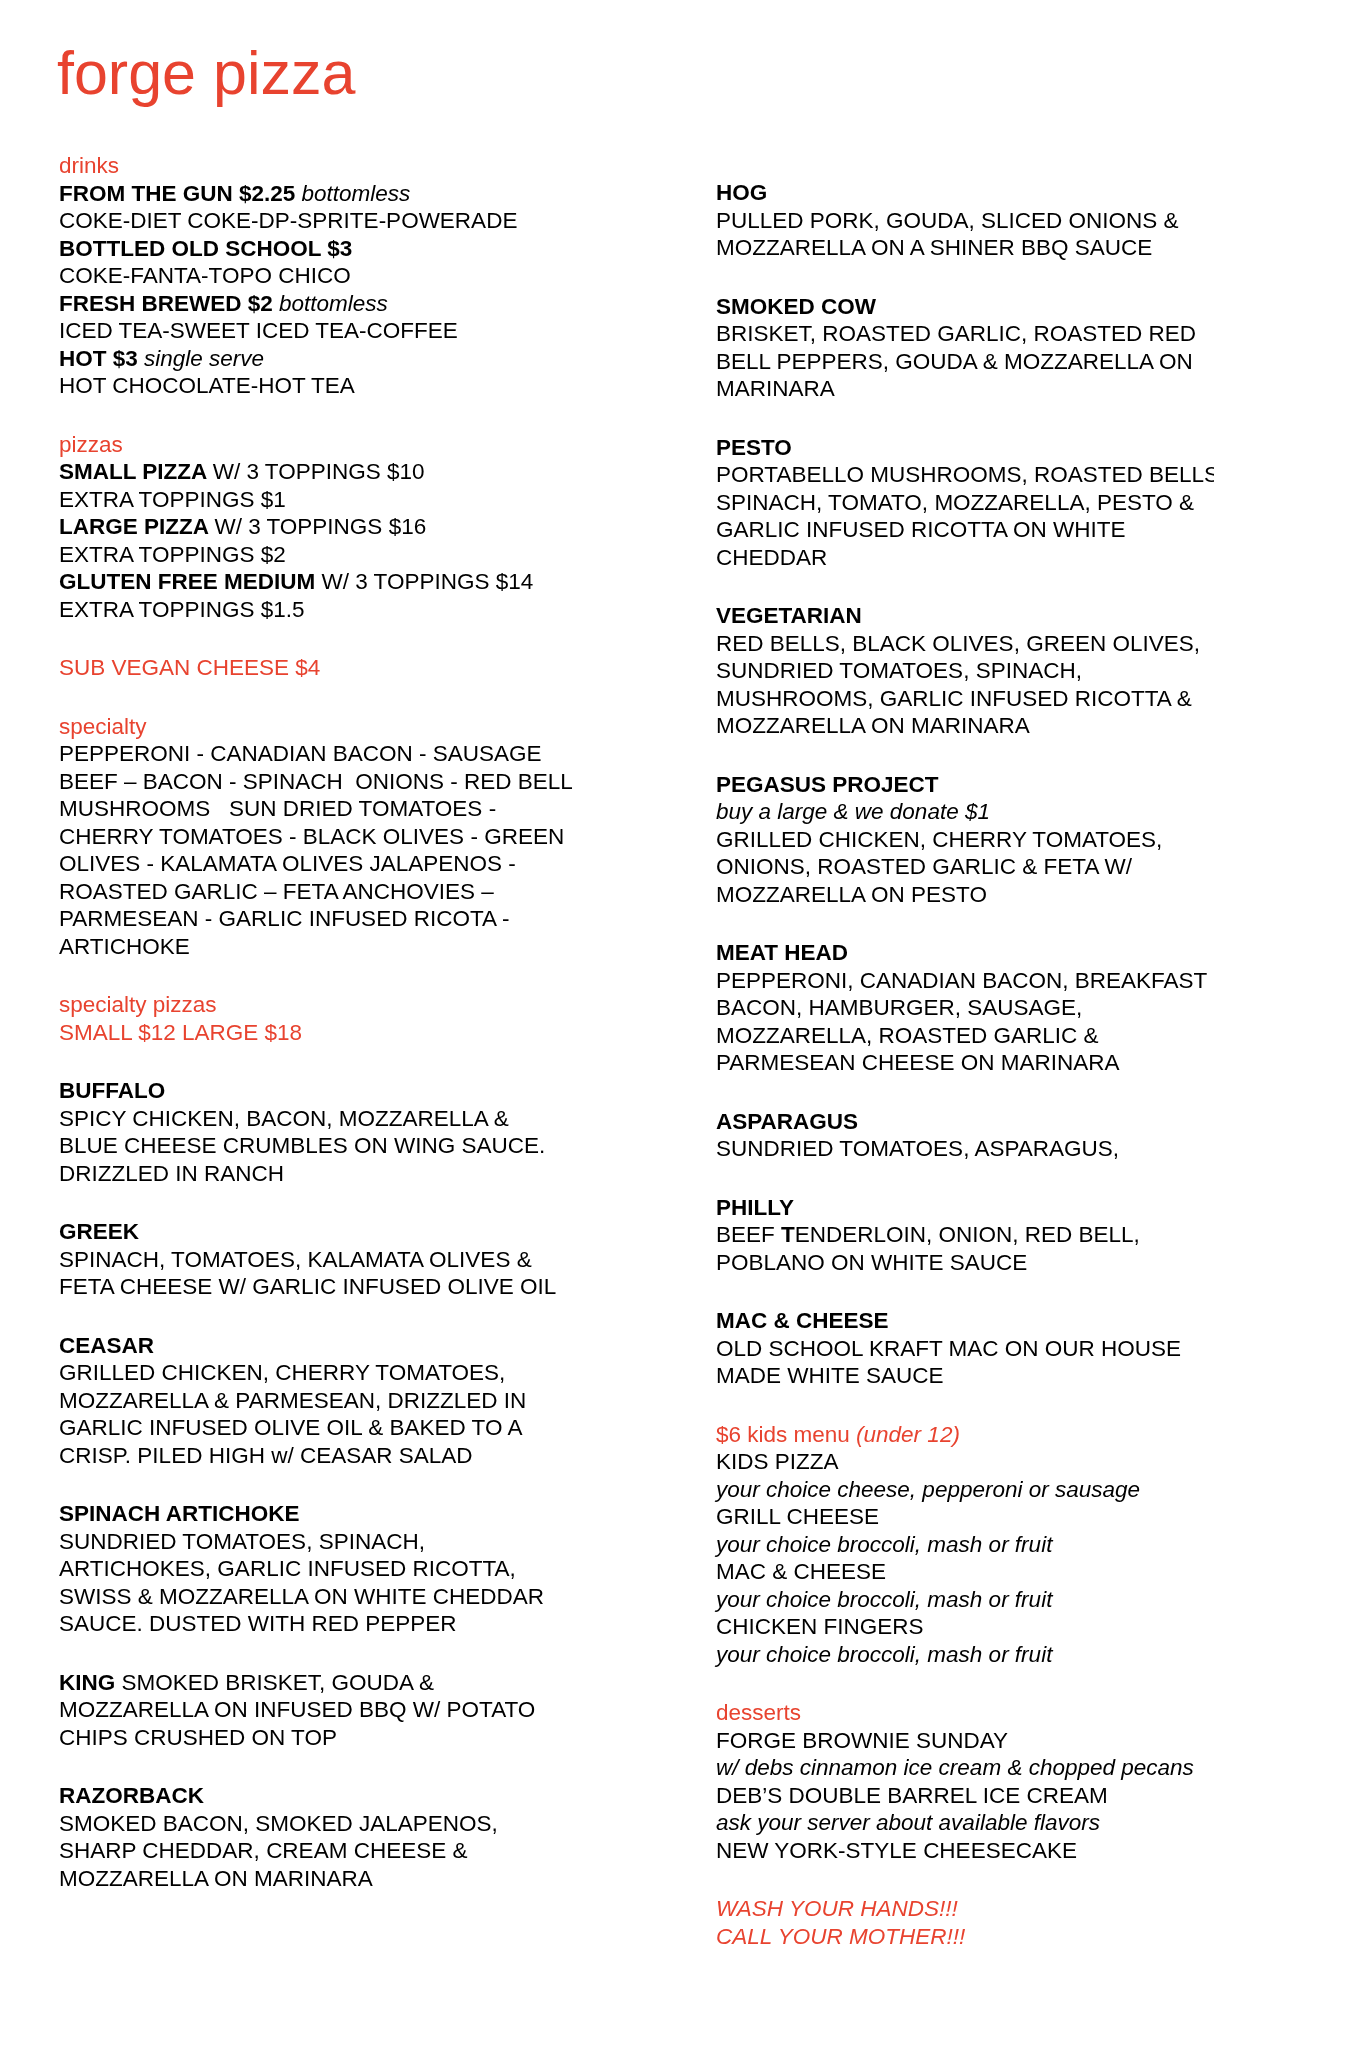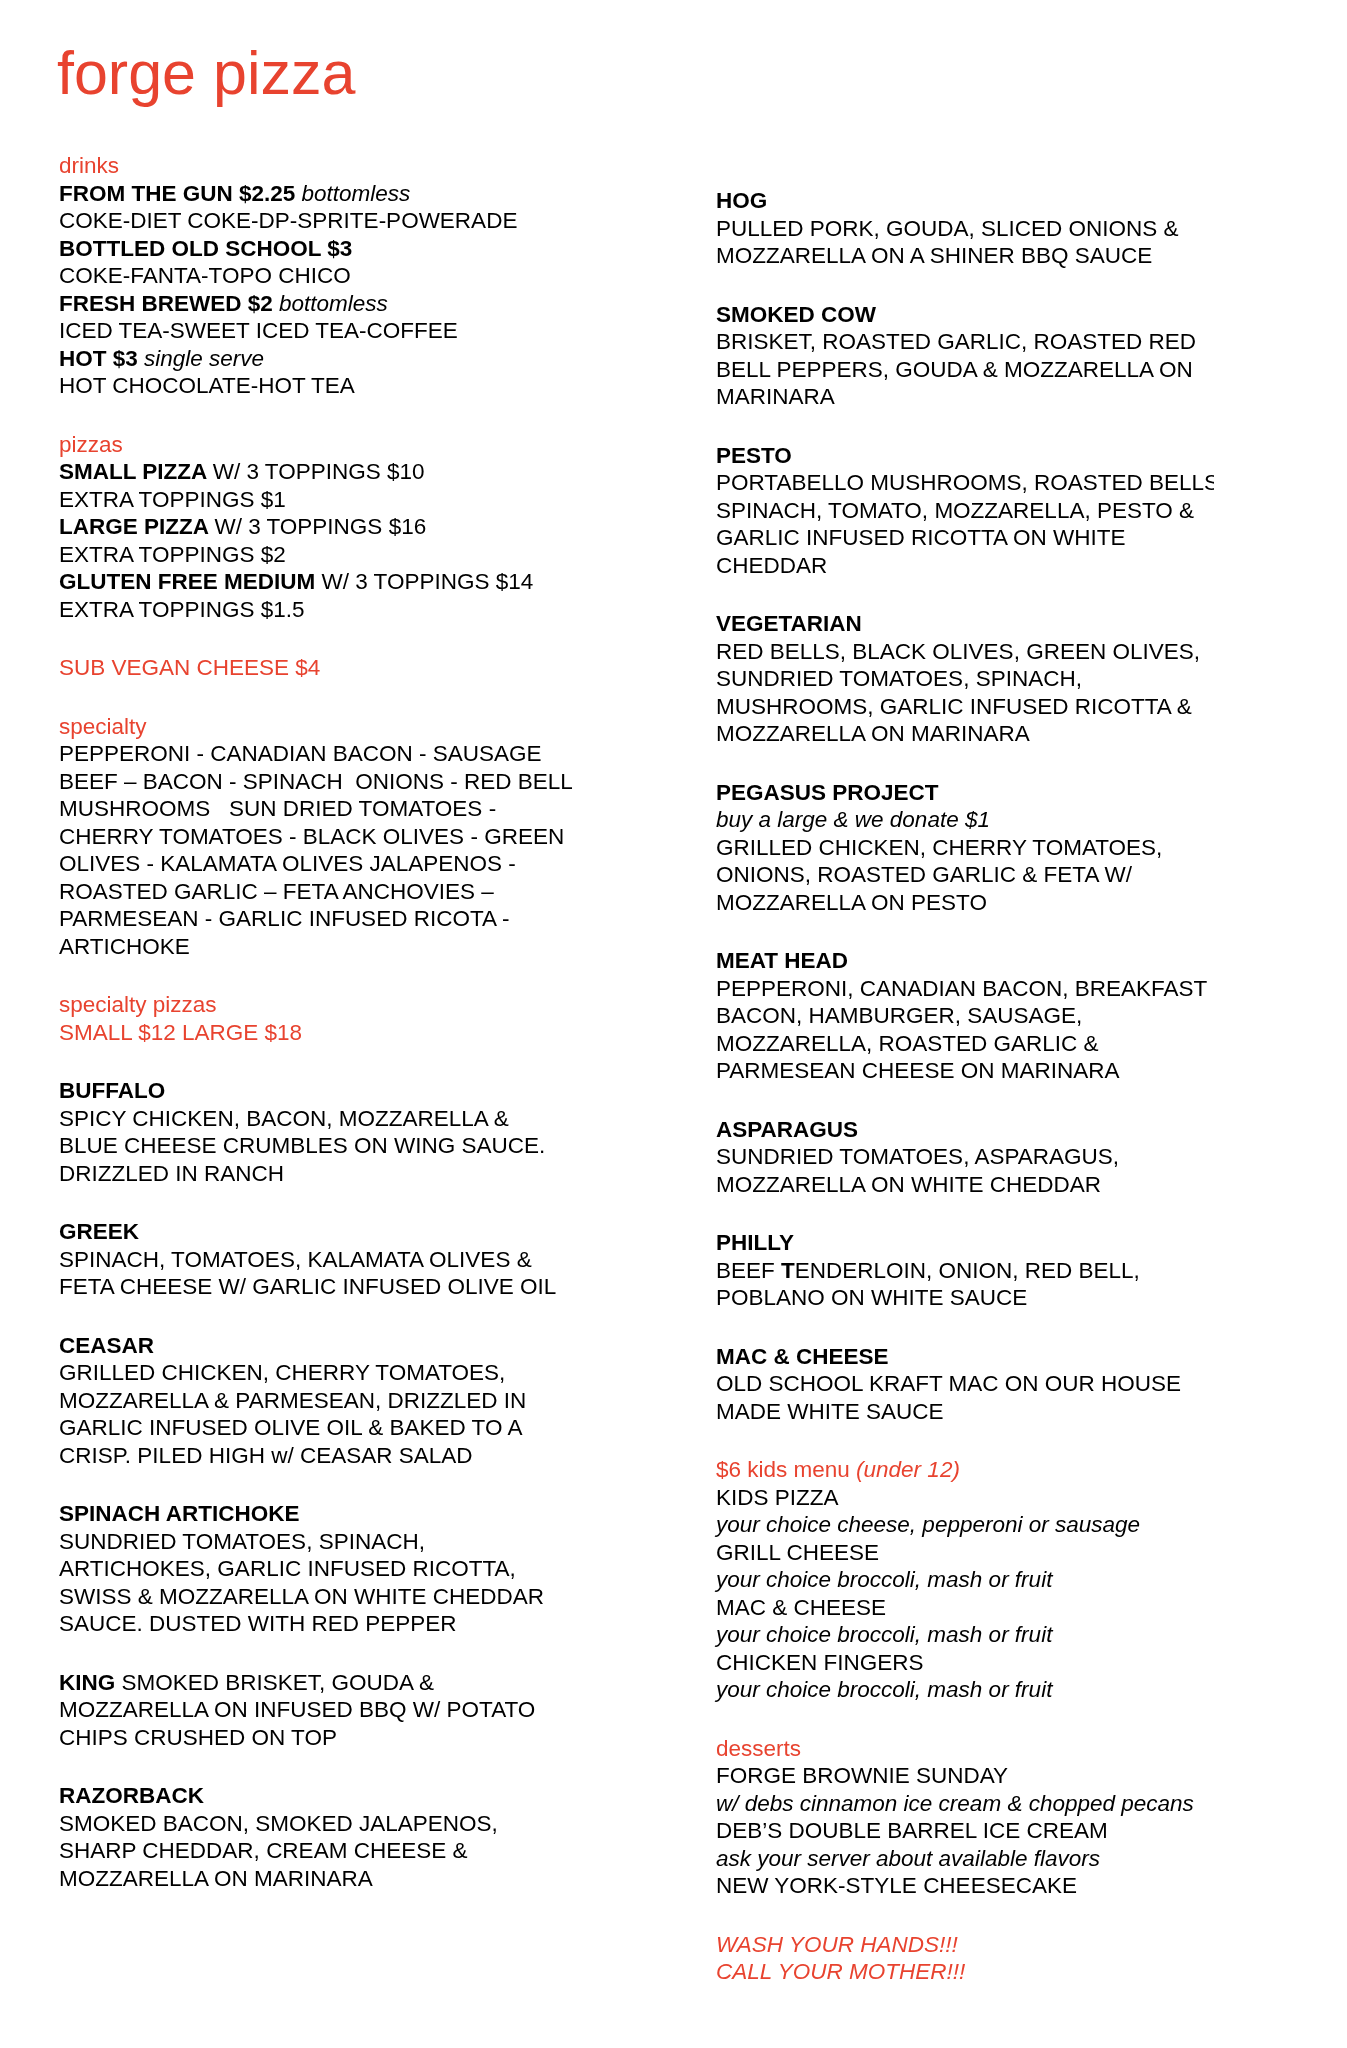--- a/index.html
+++ b/index.html
@@ -37,21 +37,20 @@
   }
   .col-left{
     left:59px;
     top:152px;
     width:630px;
   }
   .col-right{
     left:716px;
     top:179px;
     width:610px;
-    margin-top:8px;
   }
   .block{margin:0 0 31px 0;}
   .block:last-child{margin-bottom:0;}
   .line{
     min-height:27.5px;
     white-space:pre-wrap;
   }
   .sb{font-weight:700;}
   .si{font-style:italic;}
   .sr{color:var(--accent);}
@@ -174,21 +173,20 @@
       <div class="block">
         <div class="line"><span class="sb">MEAT HEAD</span></div>
         <div class="line"><span>PEPPERONI, CANADIAN BACON, BREAKFAST</span></div>
         <div class="line"><span>BACON, HAMBURGER, SAUSAGE,</span></div>
         <div class="line"><span>MOZZARELLA, ROASTED GARLIC &amp;</span></div>
         <div class="line"><span>PARMESEAN CHEESE ON MARINARA</span></div>
       </div>
       <div class="block">
         <div class="line"><span class="sb">ASPARAGUS</span></div>
         <div class="line"><span>SUNDRIED TOMATOES, ASPARAGUS,</span></div>
-        <div class="line"><span>MOZZARELLA ON WHITE CHEDDAR</span></div>
       </div>
       <div class="block">
         <div class="line"><span class="sb">PHILLY</span></div>
         <div class="line"><span>BEEF </span><span class="sb">T</span><span>ENDERLOIN, ONION, RED BELL,</span></div>
         <div class="line"><span>POBLANO ON WHITE SAUCE</span></div>
       </div>
       <div class="block">
         <div class="line"><span class="sb">MAC &amp; CHEESE</span></div>
         <div class="line"><span>OLD SCHOOL KRAFT MAC ON OUR HOUSE</span></div>
         <div class="line"><span>MADE WHITE SAUCE</span></div>

